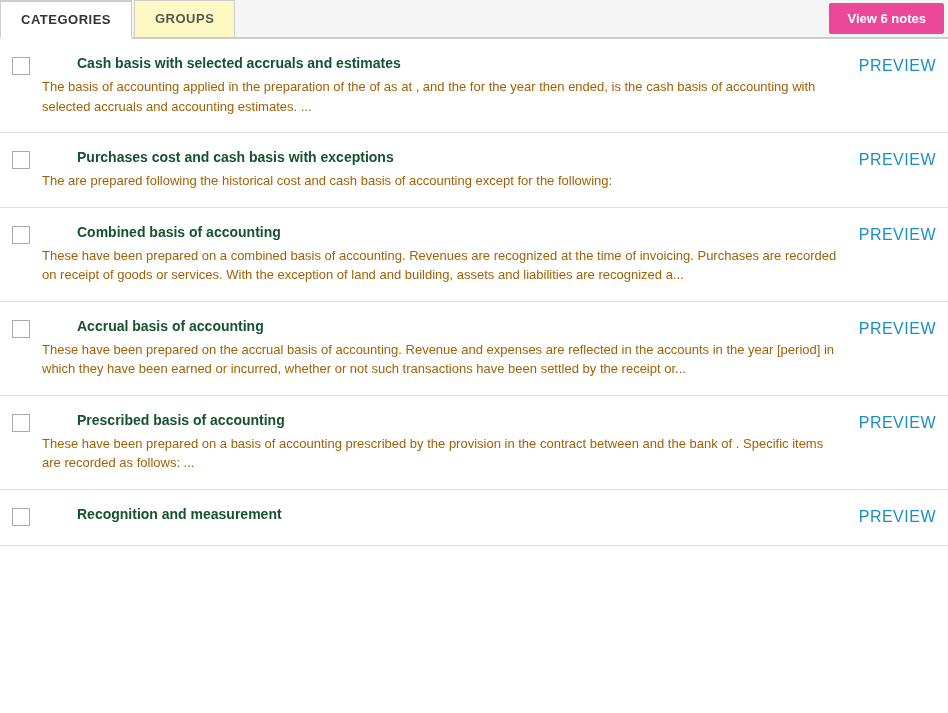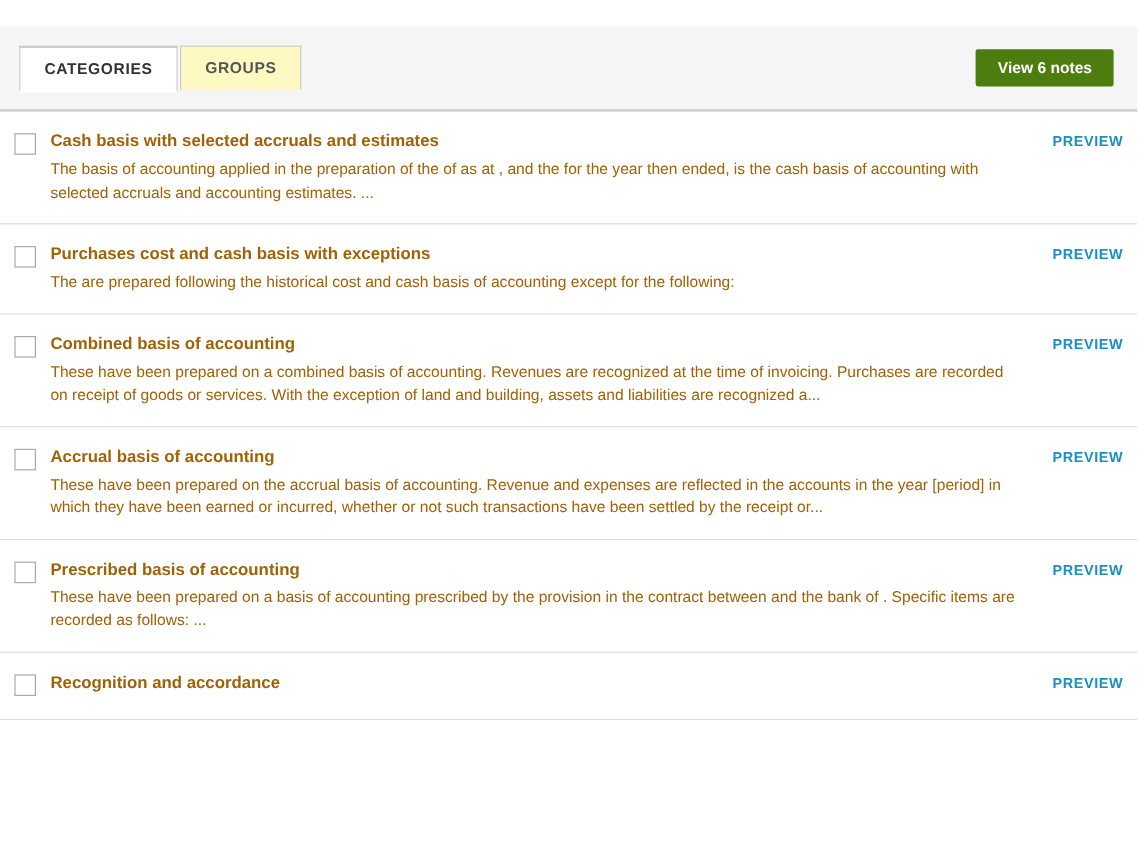--- a/index.html
+++ b/index.html
@@ -9,23 +9,22 @@
       background: #fff;
       color: #333;
     }
 
     
     .top-bar {
       display: flex;
       align-items: stretch;
       justify-content: space-between;
       border-bottom: 2px solid #ccc;
-      padding: 16px;
+      padding: 0;
       background: #f5f5f5;
-      margin-top: 22px;
     }
     .tabs {
       display: flex;
       align-items: stretch;
     }
     .tab {
       padding: 10px 20px;
       font-size: 13px;
       font-weight: bold;
       cursor: pointer;
@@ -41,21 +40,21 @@
       background: #fff;
       color: #333;
       border-top: 2px solid #ccc;
       border-left: 1px solid #ccc;
       border-right: 1px solid #ccc;
       border-bottom: 2px solid #fff;
       margin-bottom: -2px;
       z-index: 1;
     }
     .view-notes-btn {
-      background: #4d7c0f;
+      background: #ec4899;
       color: #fff;
       border: none;
       padding: 8px 18px;
       font-size: 13px;
       font-weight: bold;
       cursor: pointer;
       align-self: center;
       margin-right: 4px;
       border-radius: 2px;
     }
@@ -83,34 +82,35 @@
       display: inline-block;
       cursor: pointer;
     }
     .item-content {
       flex: 1;
       padding-right: 20px;
     }
     .item-title {
       font-size: 14px;
       font-weight: bold;
-      color: #a16207;
+      color: #14532d;
       margin-bottom: 6px;
+      margin-left: 35px;
     }
     .item-description {
       font-size: 13px;
       color: #a16207;
       line-height: 1.5;
     }
     .item-preview {
       min-width: 70px;
       text-align: right;
       color: #1a8fc1;
-      font-size: 12px;
-      font-weight: bold;
+      font-size: 16px;
+      font-weight: normal;
       letter-spacing: 0.5px;
       padding-top: 2px;
       cursor: pointer;
     }
   </style>
 </head>
 <body>
 
 <div class="top-bar">
   <div class="tabs">
@@ -169,17 +169,17 @@
         <div class="item-title">Prescribed basis of accounting</div>
         <div class="item-description">These have been prepared on a basis of accounting prescribed by the provision in the contract between  and the bank of . Specific items are recorded as follows: ...</div>
       </div>
       <div class="item-preview">PREVIEW</div>
     </div>
     <div class="list-item">
       <div class="checkbox-area">
         <div class="checkbox"></div>
       </div>
       <div class="item-content">
-        <div class="item-title">Recognition and accordance</div>
+        <div class="item-title">Recognition and measurement</div>
       </div>
       <div class="item-preview">PREVIEW</div>
     </div>
   </div>
 
 </body></html>

